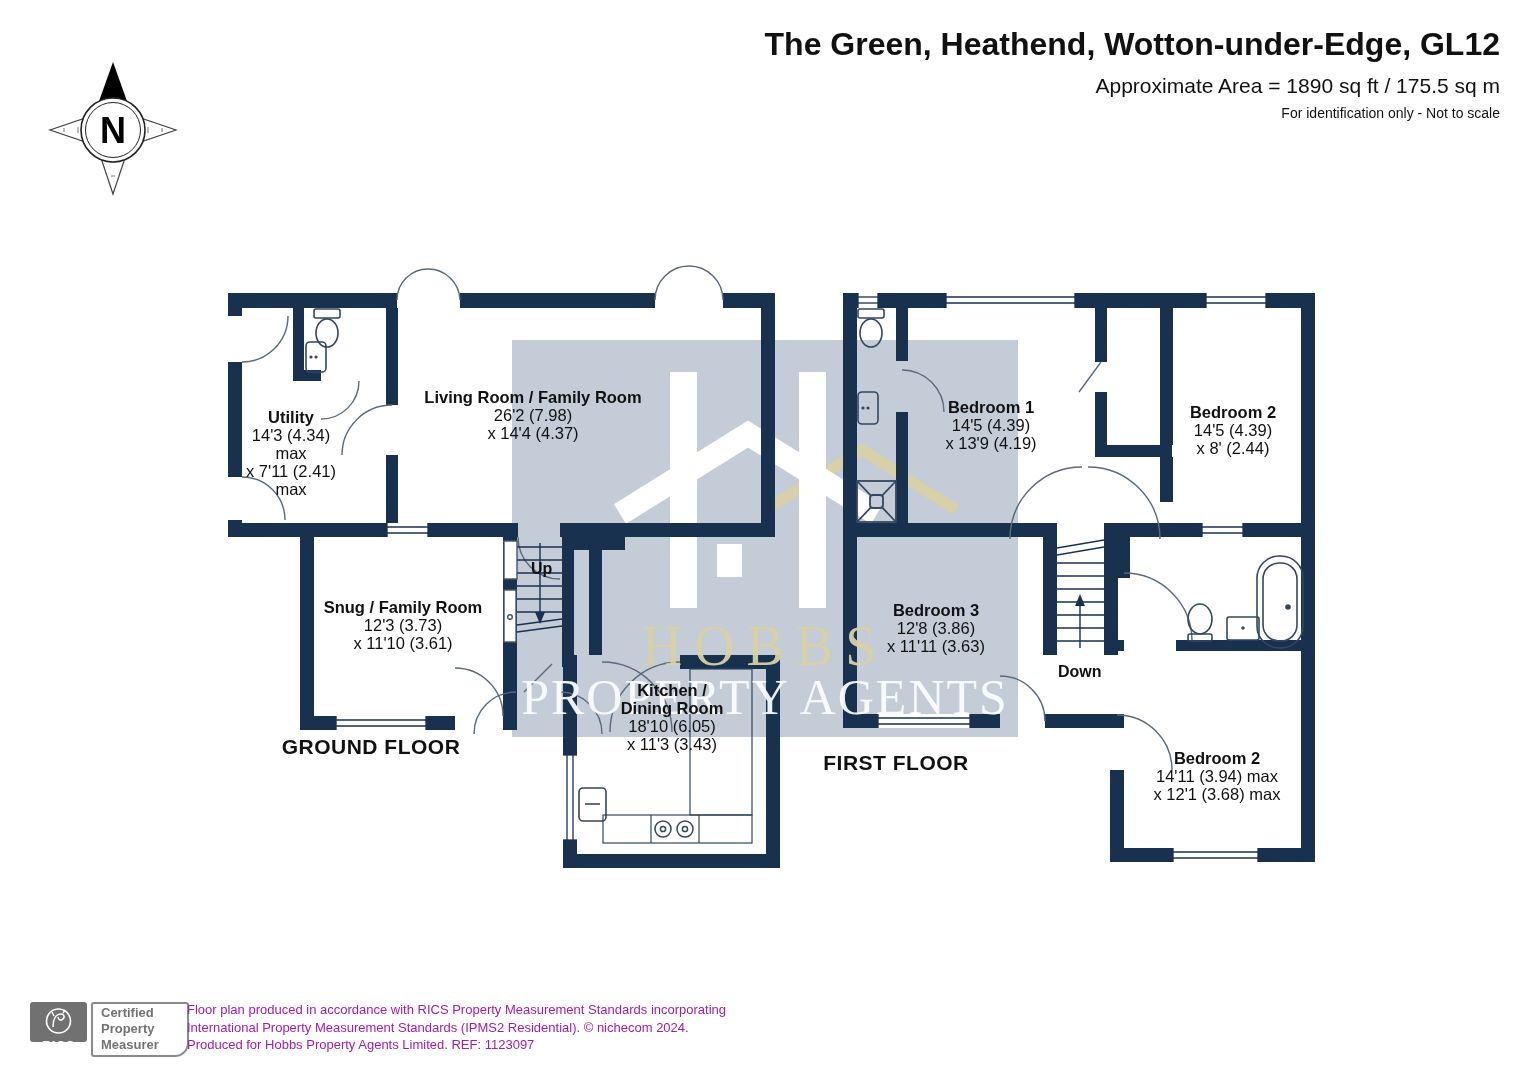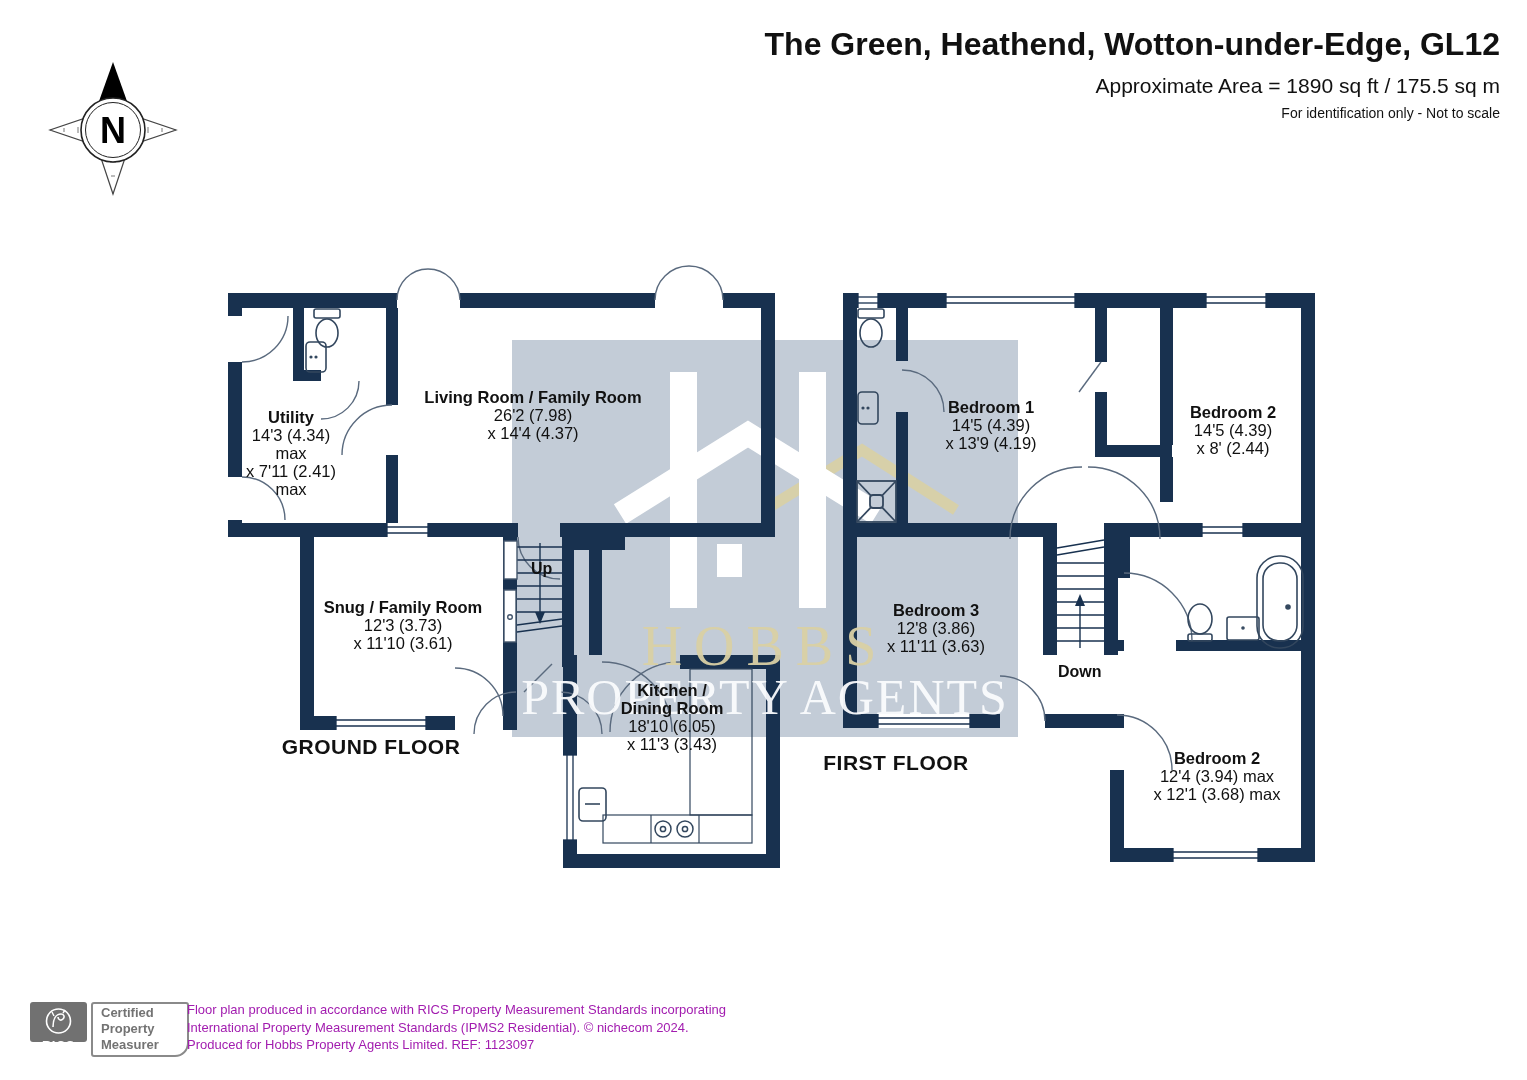--- a/index.html
+++ b/index.html
@@ -384,21 +384,21 @@
   <div class="rdim">14'5 (4.39)</div>
   <div class="rdim">x 8' (2.44)</div>
 </div>
 <div class="room-label" style="left:861px;top:601px;width:150px;">
   <div class="rname">Bedroom 3</div>
   <div class="rdim">12'8 (3.86)</div>
   <div class="rdim">x 11'11 (3.63)</div>
 </div>
 <div class="room-label" style="left:1117px;top:749px;width:200px;">
   <div class="rname">Bedroom 2</div>
-  <div class="rdim">12'4 (3.94) max</div>
+  <div class="rdim">14'11 (3.94) max</div>
   <div class="rdim">x 12'1 (3.68) max</div>
 </div>
 
 <div class="stair-label" style="left:531px;top:560px;">Up</div>
 <div class="stair-label" style="left:1058px;top:663px;">Down</div>
 
 <div class="floor-label" style="left:271px;top:735px;width:200px;">GROUND FLOOR</div>
 <div class="floor-label" style="left:796px;top:735px;width:200px;margin-top:16px;">FIRST FLOOR</div>
 
 <div class="abs rics-badge">

